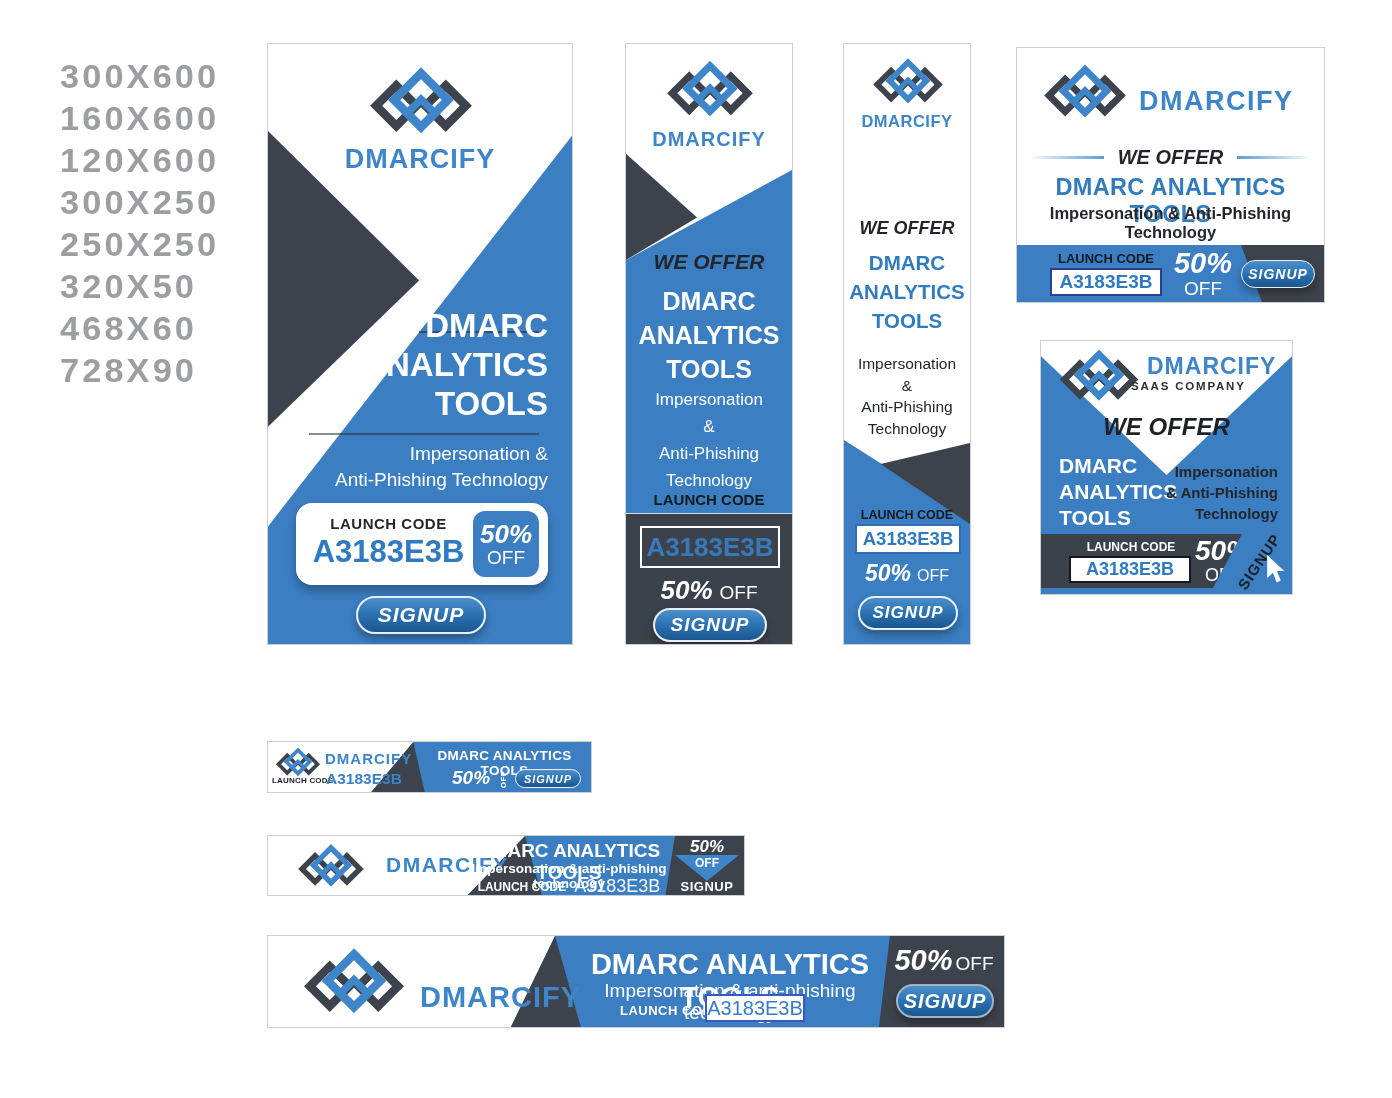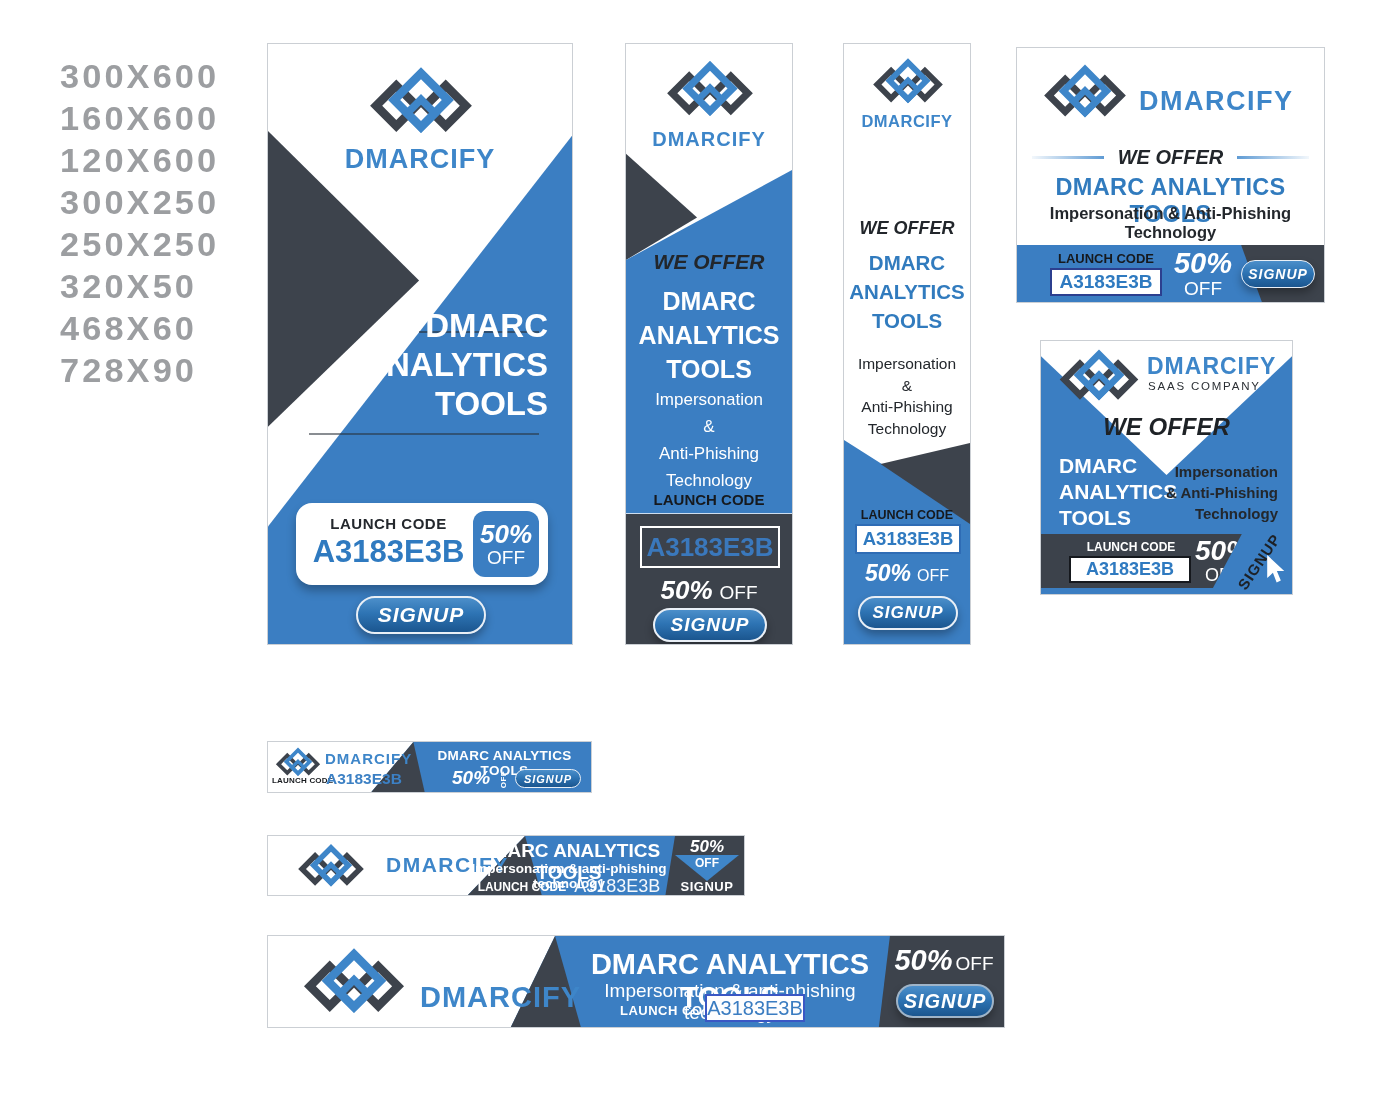--- a/index.html
+++ b/index.html
@@ -93,21 +93,21 @@
   .b4-codebox { left:33px; top:23px; width:112px; height:28px; background:#fff; border:2px solid #2c3f8f; display:flex; align-items:center; justify-content:center; color:#2f7ac0; font-size:19px; font-weight:bold; }
   .b4-pct { left:152px; top:2px; width:68px; text-align:center; font-size:29px; }
   .b4-off { left:152px; top:33px; width:68px; text-align:center; color:#fff; font-size:19px; }
   .b4-signup { left:224px; top:15px; width:74px; height:28px; font-size:14px; border-radius:14px; border-width:1.5px; }
 
   
   .b5 { left:1040px; top:340px; width:253px; height:255px; background:#3b7ec2; }
   .b5-white { background:#fff; clip-path:polygon(0 0, 100% 0, 100% 6%, 50% 53%, 0 6%); }
   .b5-logo { left:14px; top:6px; width:88px; height:59px; }
   .b5-word { left:106px; top:12px; font-size:23px; }
-  .b5-tagline { left:107px; top:39px; font-size:11.5px; letter-spacing:1.8px; font-weight:normal; color:#2b2f34; }
+  .b5-tagline { left:90px; top:39px; font-size:11.5px; letter-spacing:1.8px; font-weight:bold; color:#2b2f34; }
   .b5-we { left:0; top:72px; width:100%; text-align:center; font-size:24px; font-style:italic; font-weight:bold; color:#1e2226; }
   .b5-product { left:18px; top:112px; color:#fff; font-size:21px; line-height:26px; font-weight:bold; }
   .b5-sub { right:14px; top:120px; text-align:right; color:#23272c; font-size:15px; line-height:21px; font-weight:bold; }
   .b5-bar { left:0; top:193px; width:100%; height:54px; background:#3c424b; clip-path:polygon(0 0, 80% 0, 68.5% 100%, 0 100%); }
   .b5-launch { left:30px; top:6px; width:120px; text-align:center; font-size:12px; }
   .b5-codebox { left:28px; top:22px; width:122px; height:27px; background:#fff; border:2px solid #15181d; display:flex; align-items:center; justify-content:center; color:#2f7ac0; font-size:18px; font-weight:bold; }
   .b5-pct { left:152px; top:1px; width:60px; text-align:center; font-size:28px; }
   .b5-off { left:152px; top:31px; width:60px; text-align:center; color:#fff; font-size:18px; }
   .b5-signup-rot { left:178px; top:193px; width:80px; height:55px; display:flex; align-items:center; justify-content:center; transform:rotate(-56deg); color:#1d2126; font-weight:bold; font-size:15px; letter-spacing:1px; }
   .b5-cursor { left:224px; top:214px; width:22px; height:30px; }
@@ -188,20 +188,24 @@
         </svg>
       </div>
     <div class="abs wordmark b1-word">DMARCIFY</div>
     <div class="abs b1-hr1"></div>
     <div class="abs b1-product">
       <div>DMARC</div>
         <div>ANALYTICS</div>
         <div>TOOLS</div>
     </div>
     <div class="abs b1-hr2"></div>
+    <div class="abs b1-sub">
+      <div>Impersonation &amp;</div>
+        <div>Anti-Phishing Technology</div>
+    </div>
     <div class="abs b1-card">
       <div class="b1-card-left">
         <div class="b1-launch">LAUNCH CODE</div>
         <div class="b1-code">A3183E3B</div>
       </div>
       <div class="b1-badge">
         <div class="pct">50%</div>
         <div class="off">OFF</div>
       </div>
     </div>

